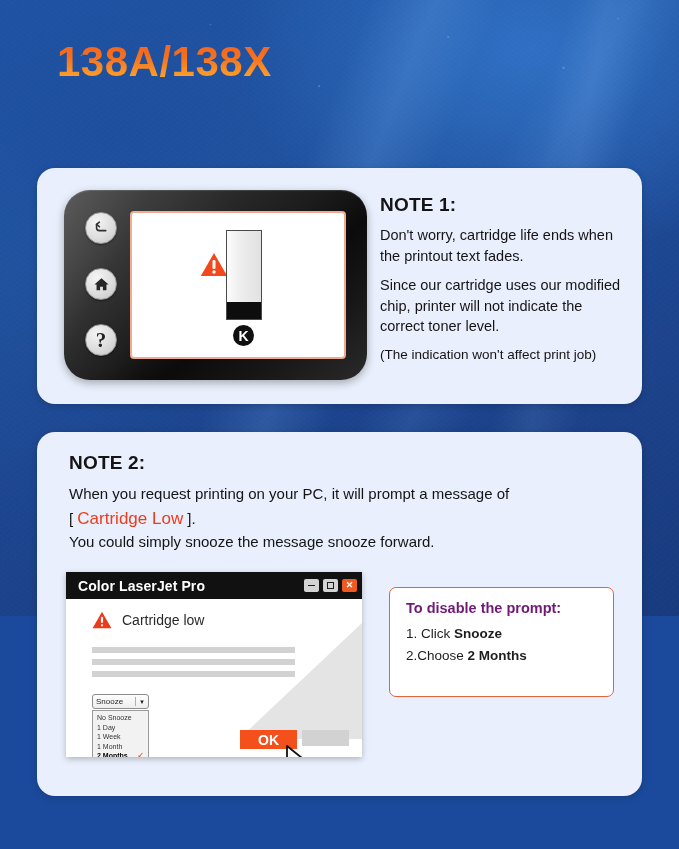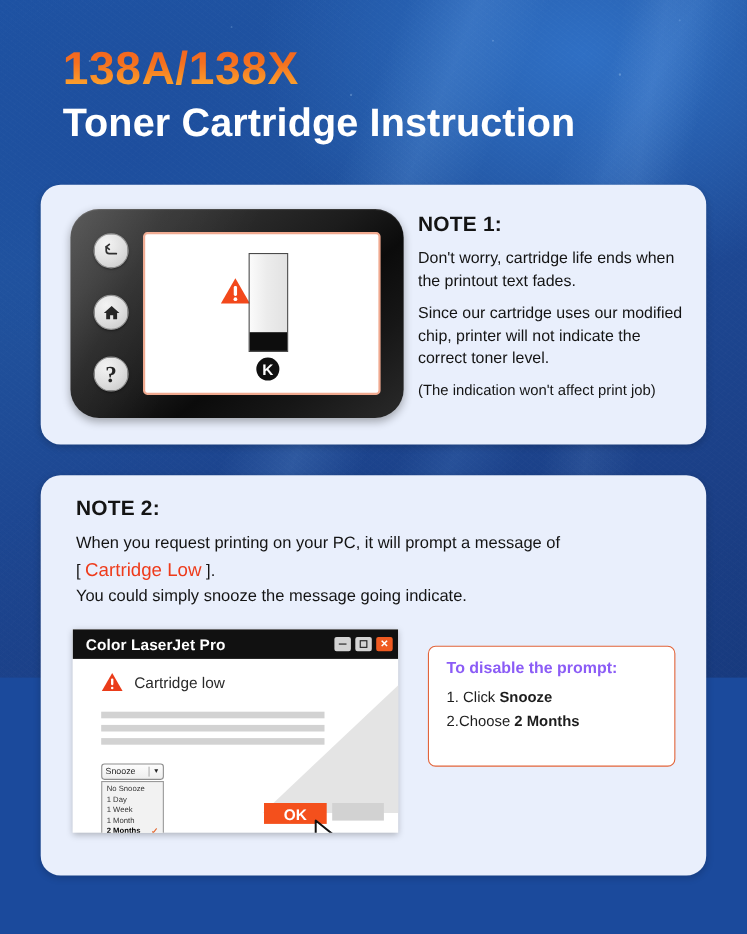--- a/index.html
+++ b/index.html
@@ -209,37 +209,36 @@
     position: absolute; left: 236px; top: 131px; width: 47px; height: 16px;
     background: #d2d2d2;
   }
   .cursor { position: absolute; left: 218px; top: 145px; width: 24px; height: 30px; }
 
   
   .callout {
     position: absolute; left: 352px; top: 155px; width: 225px; height: 110px;
     background: #ffffff; border: 1.6px solid #e2643a; border-radius: 7px;
   }
-  .callout-head { font-size: 14.5px; font-weight: bold; color: #8b5cf6; margin: 12px 0 8px 16px; }
+  .callout-head { font-size: 14.5px; font-weight: bold; color: #701a75; margin: 12px 0 8px 16px; }
   .callout-step { font-size: 13.5px; color: #1d1d1d; margin: 0 0 3px 16px; line-height: 1.42; }
   .callout-step b { font-weight: bold; }
 </style>
 </head>
 <body>
 
 <div class="page">
 
   <div class="bg-base"></div>
   <div class="bg-streaks"></div>
   <div class="bg-speckle"></div>
   <div class="bg-noise"></div>
 
   <div class="header">
     <div class="title-model">138A/138X</div>
-    <div class="title-main">Toner Cartridge Instruction</div>
   </div>
 
   <div class="card" id="card-note1">
 
     <div class="printer">
 
       <div class="pbtn" id="pbtn-back">
         <svg width="17" height="17" viewBox="0 0 24 24" fill="none" stroke="#1d1d1d" stroke-width="2.2" stroke-linecap="round" stroke-linejoin="round">
           <path d="M5 6 v5 a4 4 0 0 0 4 4 h9"></path>
           <polyline points="9,3 5,6.2 9,9.4"></polyline>
@@ -282,21 +281,21 @@
   <div class="card" id="card-note2">
 
     <div class="note2-text">
       <div class="note-head">NOTE 2:</div>
       <div class="note2-line">When you request printing on your PC, it will prompt a message of</div>
       <div class="note2-line">
         <span>[</span>
         <span class="accent-red">Cartridge Low</span>
         <span>].</span>
       </div>
-      <div class="note2-line">You could simply snooze the message going indicate.</div>
+      <div class="note2-line">You could simply snooze the message snooze forward.</div>
     </div>
 
     <div class="dialog">
 
       <div class="dlg-title">
         <span class="dlg-title-text">Color LaserJet Pro</span>
         <span class="win-btns">
           <span class="win-btn" id="win-min">
             <span class="win-min-glyph"></span>
           </span>

